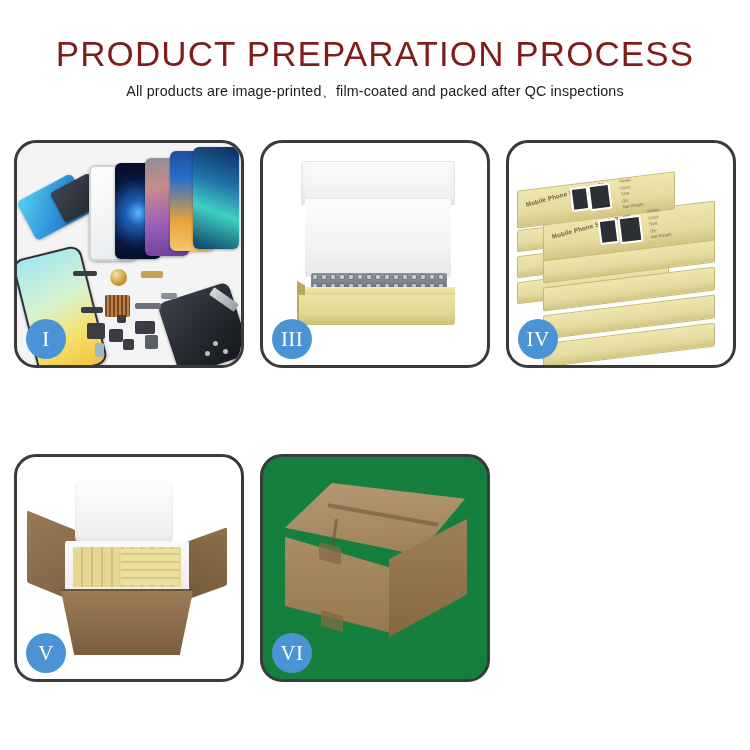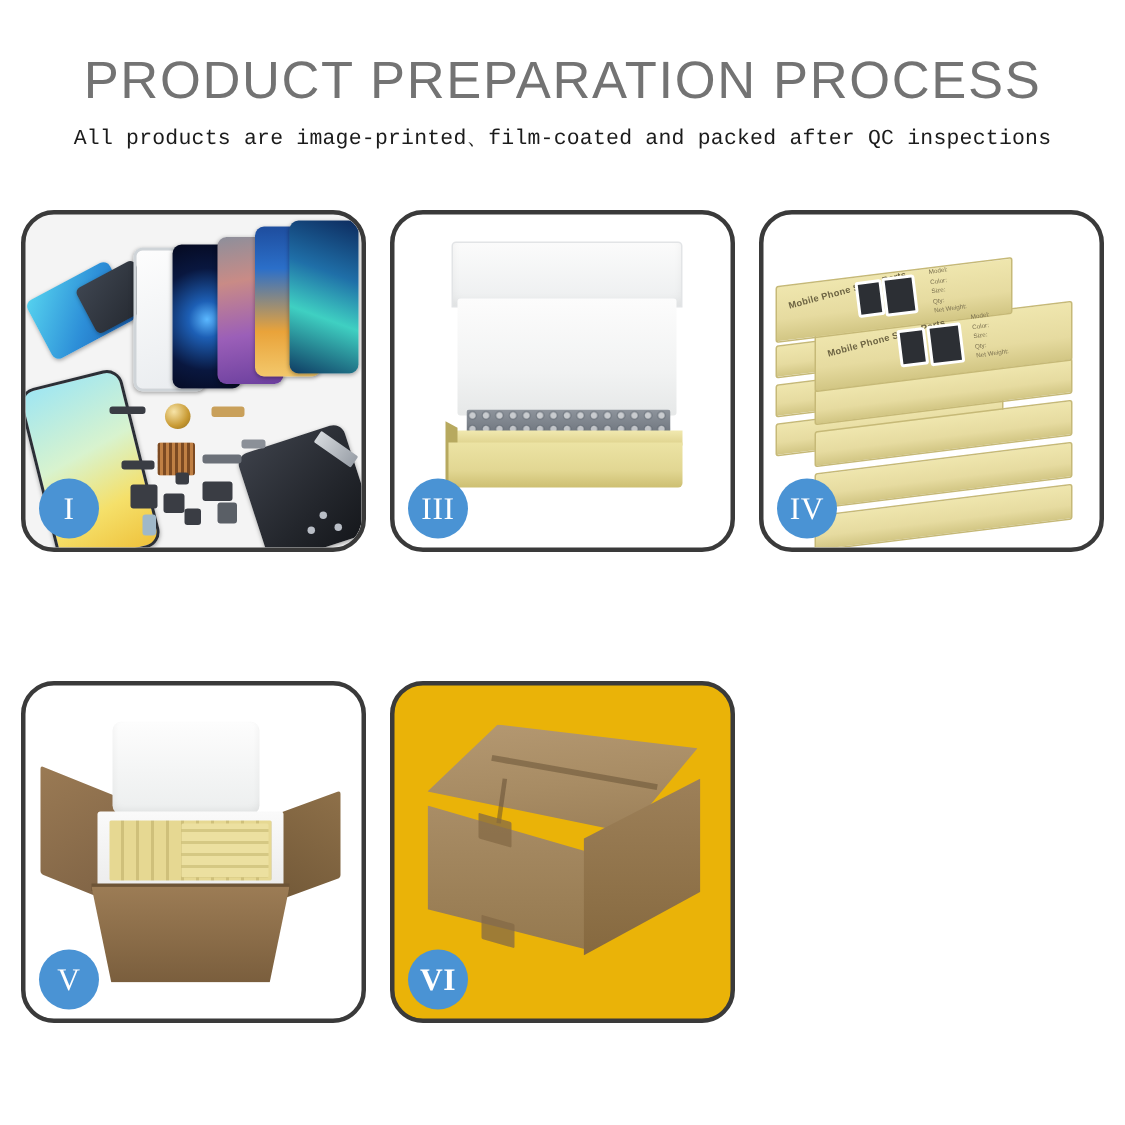--- a/index.html
+++ b/index.html
@@ -18,33 +18,33 @@
   
   .header {
     width: 750px;
     padding-top: 36px;
     text-align: center;
   }
   .title {
     font-size: 35px;
     letter-spacing: 1.1px;
     font-weight: 400;
-    color: #737373;
+    color: #7f1d1d;
     line-height: 1.05;
     white-space: nowrap;
     font-family: "Liberation Sans", sans-serif;
     text-align: center;
   }
   .subtitle {
     margin-top: 9px;
     font-size: 14.3px;
     color: #1b1b1b;
     letter-spacing: 0.15px;
     white-space: nowrap;
-    font-family: Liberation Mono, monospace;
+    font-family: Liberation Sans, sans-serif;
   }
 
   
   .grid {
     position: absolute;
     left: 14px;
     top: 140px;
     width: 722px;
     display: grid;
     grid-template-columns: repeat(3, 230px);
@@ -371,21 +371,21 @@
     background: linear-gradient(180deg,#9c7c55 0%,#8a6c48 55%,#7a5e3d 100%);
     clip-path: polygon(0 0, 100% 0, 90% 100%, 10% 100%);
   }
   .c5-lipline {
     position: absolute;
     left: 44px; top: 132px; width: 132px; height: 5px;
     background: #6d5436;
   }
 
   
-  .p6 { background: #eab308; font-weight: bold; }
+  .p6 { background: #15803d; }
   .c6-top {
     position: absolute;
     left: 22px; top: 26px; width: 180px; height: 72px;
     background: linear-gradient(175deg,#b49871 0%,#a88c64 55%,#9b7f58 100%);
     clip-path: polygon(26% 0, 100% 22%, 74% 100%, 0 62%);
   }
   .c6-seam {
     position: absolute;
     left: 64px; top: 56px; width: 112px; height: 4px;
     background: rgba(92,70,45,.45);

